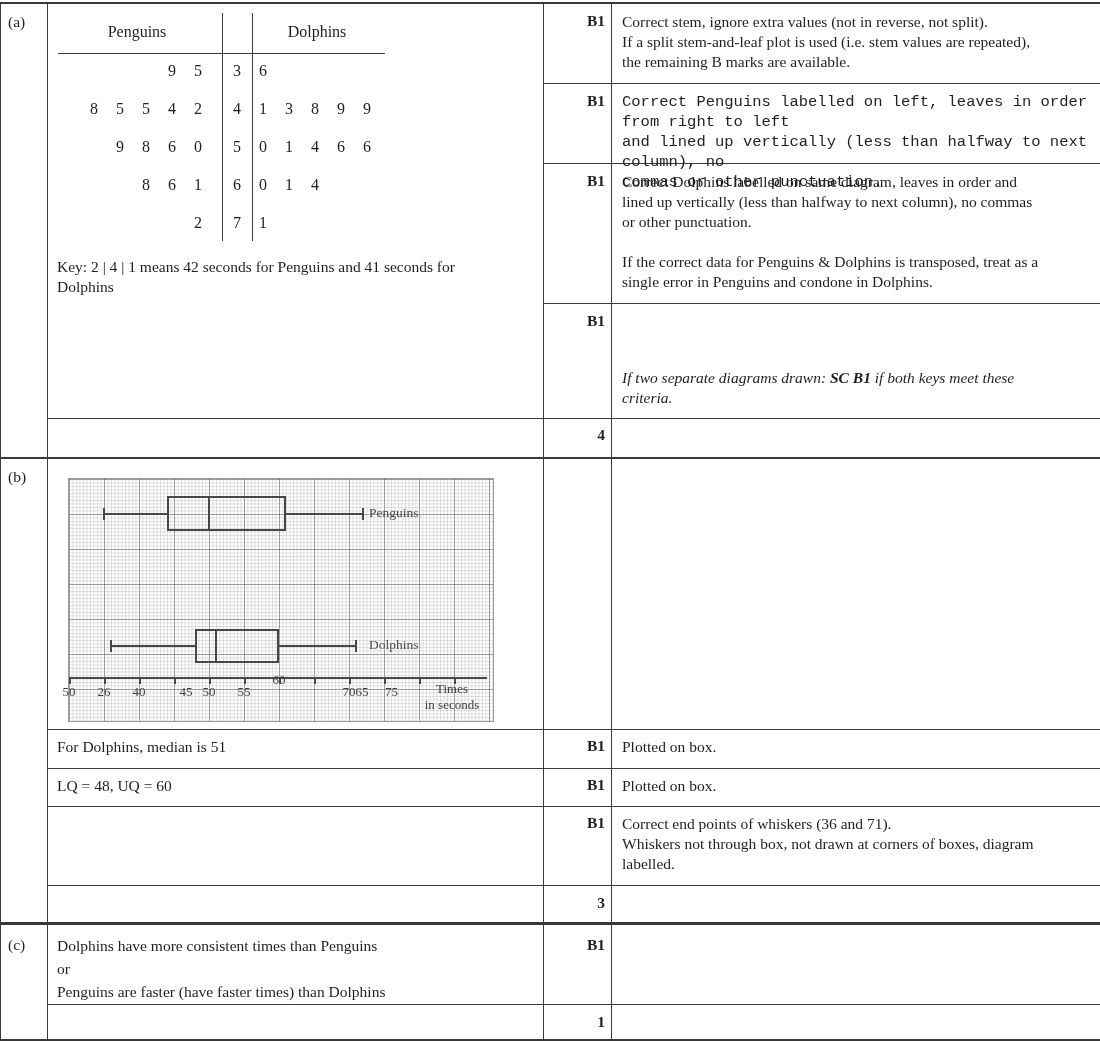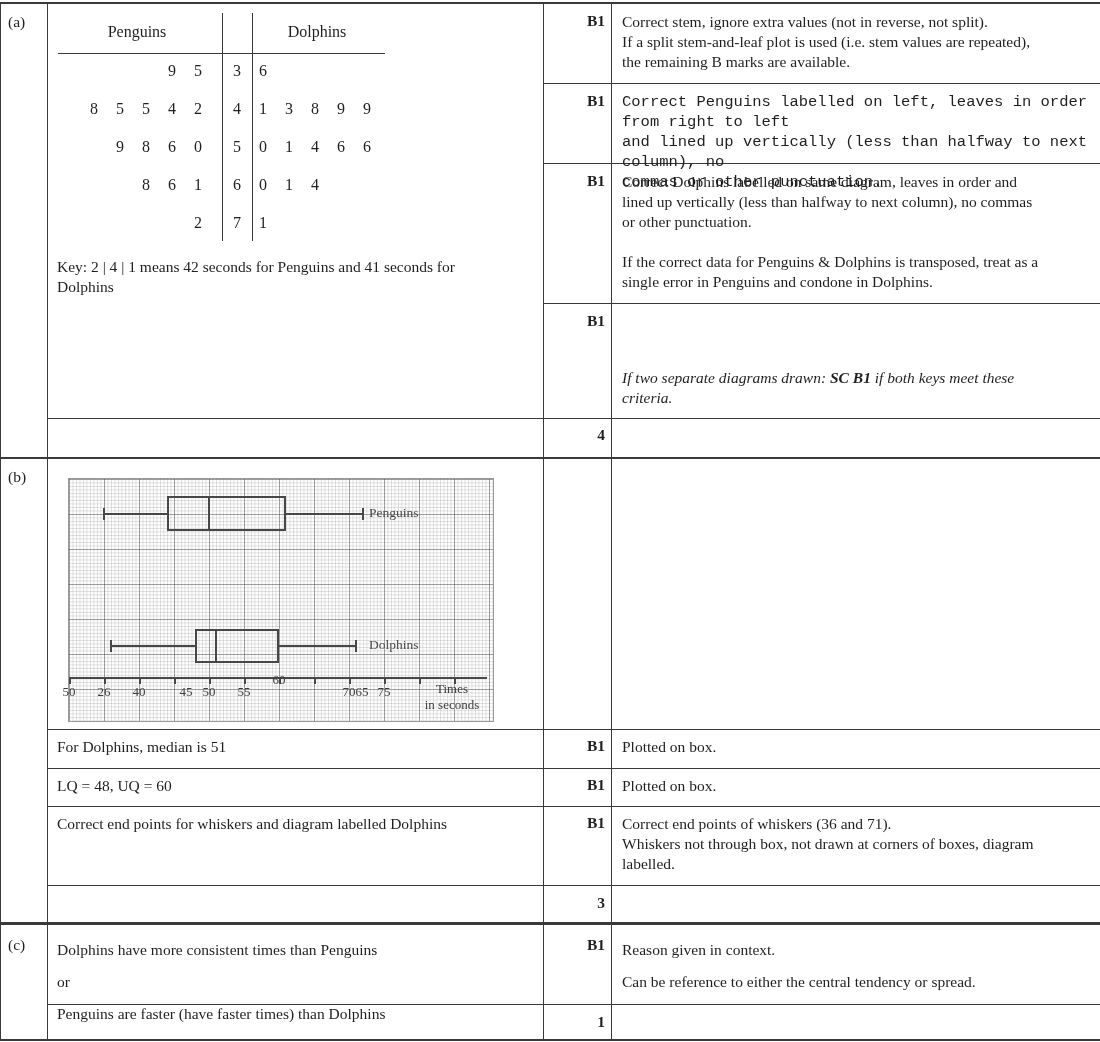--- a/index.html
+++ b/index.html
@@ -4,21 +4,21 @@
 <style>
   html,body { margin:0; padding:0; background:#ffffff; }
   #page {
     position:relative; width:1100px; height:1042px; background:#ffffff;
     font-family:"Liberation Serif", serif; color:#1f1f1f; overflow:hidden;
   }
   .ln { position:absolute; background:#3a3a3a; }
   .txt { position:absolute; font-size:15.5px; line-height:20px; white-space:pre-line; }
   .partlbl { position:absolute; font-size:15.5px; }
   .mark { position:absolute; left:543px; width:62px; text-align:right; font-weight:bold; font-size:15.5px; }
-  .clh { line-height:32px; }
+  .clh { line-height:23px; }
   
   .sl-wrap { position:absolute; left:57px; top:3px; width:470px; height:420px; }
   .sl-head { position:absolute; top:20px; width:140px; text-align:center; font-size:16px; }
   .sl-digit { position:absolute; width:26px; text-align:center; font-size:16px; height:22px; }
   .sl-stem { position:absolute; width:30px; text-align:center; font-size:16px; height:22px; }
   
   .bp-grid {
     position:absolute; left:68px; top:478px; width:424px; height:242px;
     border:1px solid #9a9a9a; background-color:#fdfdfd;
     background-image:
@@ -147,21 +147,21 @@
       <div class="bp-line" style="left: 385px; top: 200px; width: 2px; height: 5px;"></div>
       <div class="bp-ticklabel" style="left: -14px; top: 205px;">50</div>
       <div class="bp-ticklabel" style="left: 21px; top: 205px;">26</div>
       <div class="bp-ticklabel" style="left: 56px; top: 205px;">40</div>
       <div class="bp-ticklabel" style="left: 91px; top: 205px; margin-left: 12px;">45</div>
       <div class="bp-ticklabel" style="left: 126px; top: 205px;">50</div>
       <div class="bp-ticklabel" style="left: 161px; top: 205px;">55</div>
       <div class="bp-ticklabel" style="left: 196px; top: 193px;">60</div>
       <div class="bp-ticklabel" style="left: 231px; top: 205px; margin-left: 48px;">65</div>
       <div class="bp-ticklabel" style="left: 266px; top: 205px;">70</div>
-      <div class="bp-ticklabel" style="left: 301px; top: 205px;">75</div>
+      <div class="bp-ticklabel" style="left: 301px; top: 205px; text-align: right;">75</div>
       <div class="bp-axistitle" style="left: 333px; top: 202px;">Times
 in seconds</div>
       <div class="bp-line" style="left: 35px; top: 34px; width: 63px; height: 2px;"></div>
       <div class="bp-line" style="left: 217px; top: 34px; width: 77px; height: 2px;"></div>
       <div class="bp-line" style="left: 34px; top: 29px; width: 2px; height: 12px;"></div>
       <div class="bp-line" style="left: 293px; top: 29px; width: 2px; height: 12px;"></div>
       <div class="bp-box" style="left: 98px; top: 17px; width: 119px; height: 35px;"></div>
       <div class="bp-line" style="left: 139px; top: 17px; width: 2px; height: 35px;"></div>
       <div class="bp-serieslabel" style="left: 300px; top: 26px;">Penguins</div>
       <div class="bp-line" style="left: 42px; top: 166px; width: 84px; height: 2px;"></div>
@@ -174,29 +174,26 @@
     </div>
 
   <div class="txt" style="left:57px;top:737px;width:480px;">For Dolphins, median is 51</div>
   <div class="mark" style="top:737px;">B1</div>
   <div class="txt" style="left:622px;top:737px;width:475px;">Plotted on box.</div>
 
   <div class="txt" style="left:57px;top:776px;width:480px;">LQ = 48, UQ = 60</div>
   <div class="mark" style="top:776px;">B1</div>
   <div class="txt" style="left:622px;top:776px;width:475px;">Plotted on box.</div>
 
-  <div class="txt" style="left:57px;top:814px;width:480px;">Correct end points for whiskers and diagram labelled Dolphins</div>
   <div class="mark" style="top:814px;">B1</div>
   <div class="txt" style="left:622px;top:814px;width:475px;">Correct end points of whiskers (36 and 71).
 Whiskers not through box, not drawn at corners of boxes, diagram
 labelled.</div>
 
   <div class="mark" style="top:894px;">3</div>
 
   <div class="txt clh" style="left:57px;top:934px;width:480px;">Dolphins have more consistent times than Penguins
 or
 Penguins are faster (have faster times) than Dolphins</div>
   <div class="mark" style="top:936px;">B1</div>
-  <div class="txt clh" style="left:622px;top:934px;width:475px;">Reason given in context.
-Can be reference to either the central tendency or spread.</div>
   <div class="mark" style="top:1013px;">1</div>
 
 </div>
 
 </body></html>

